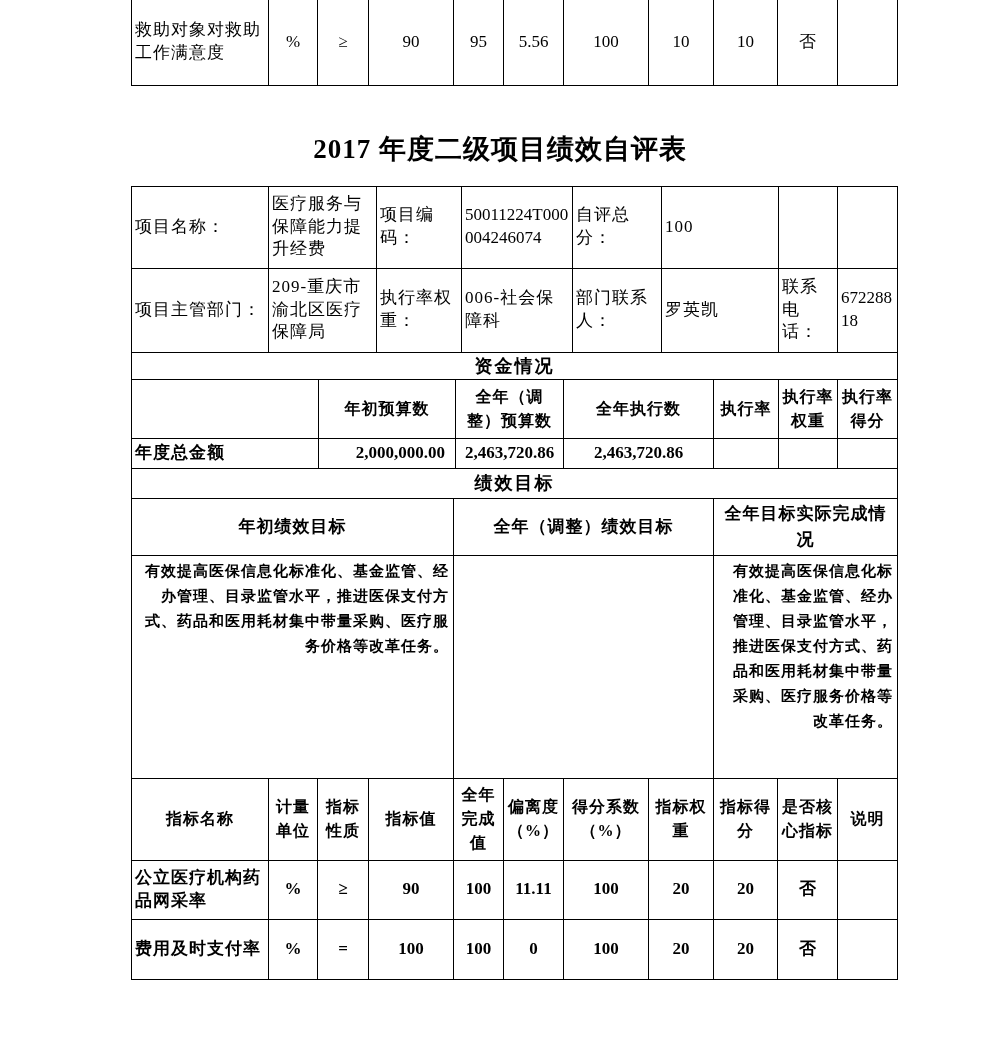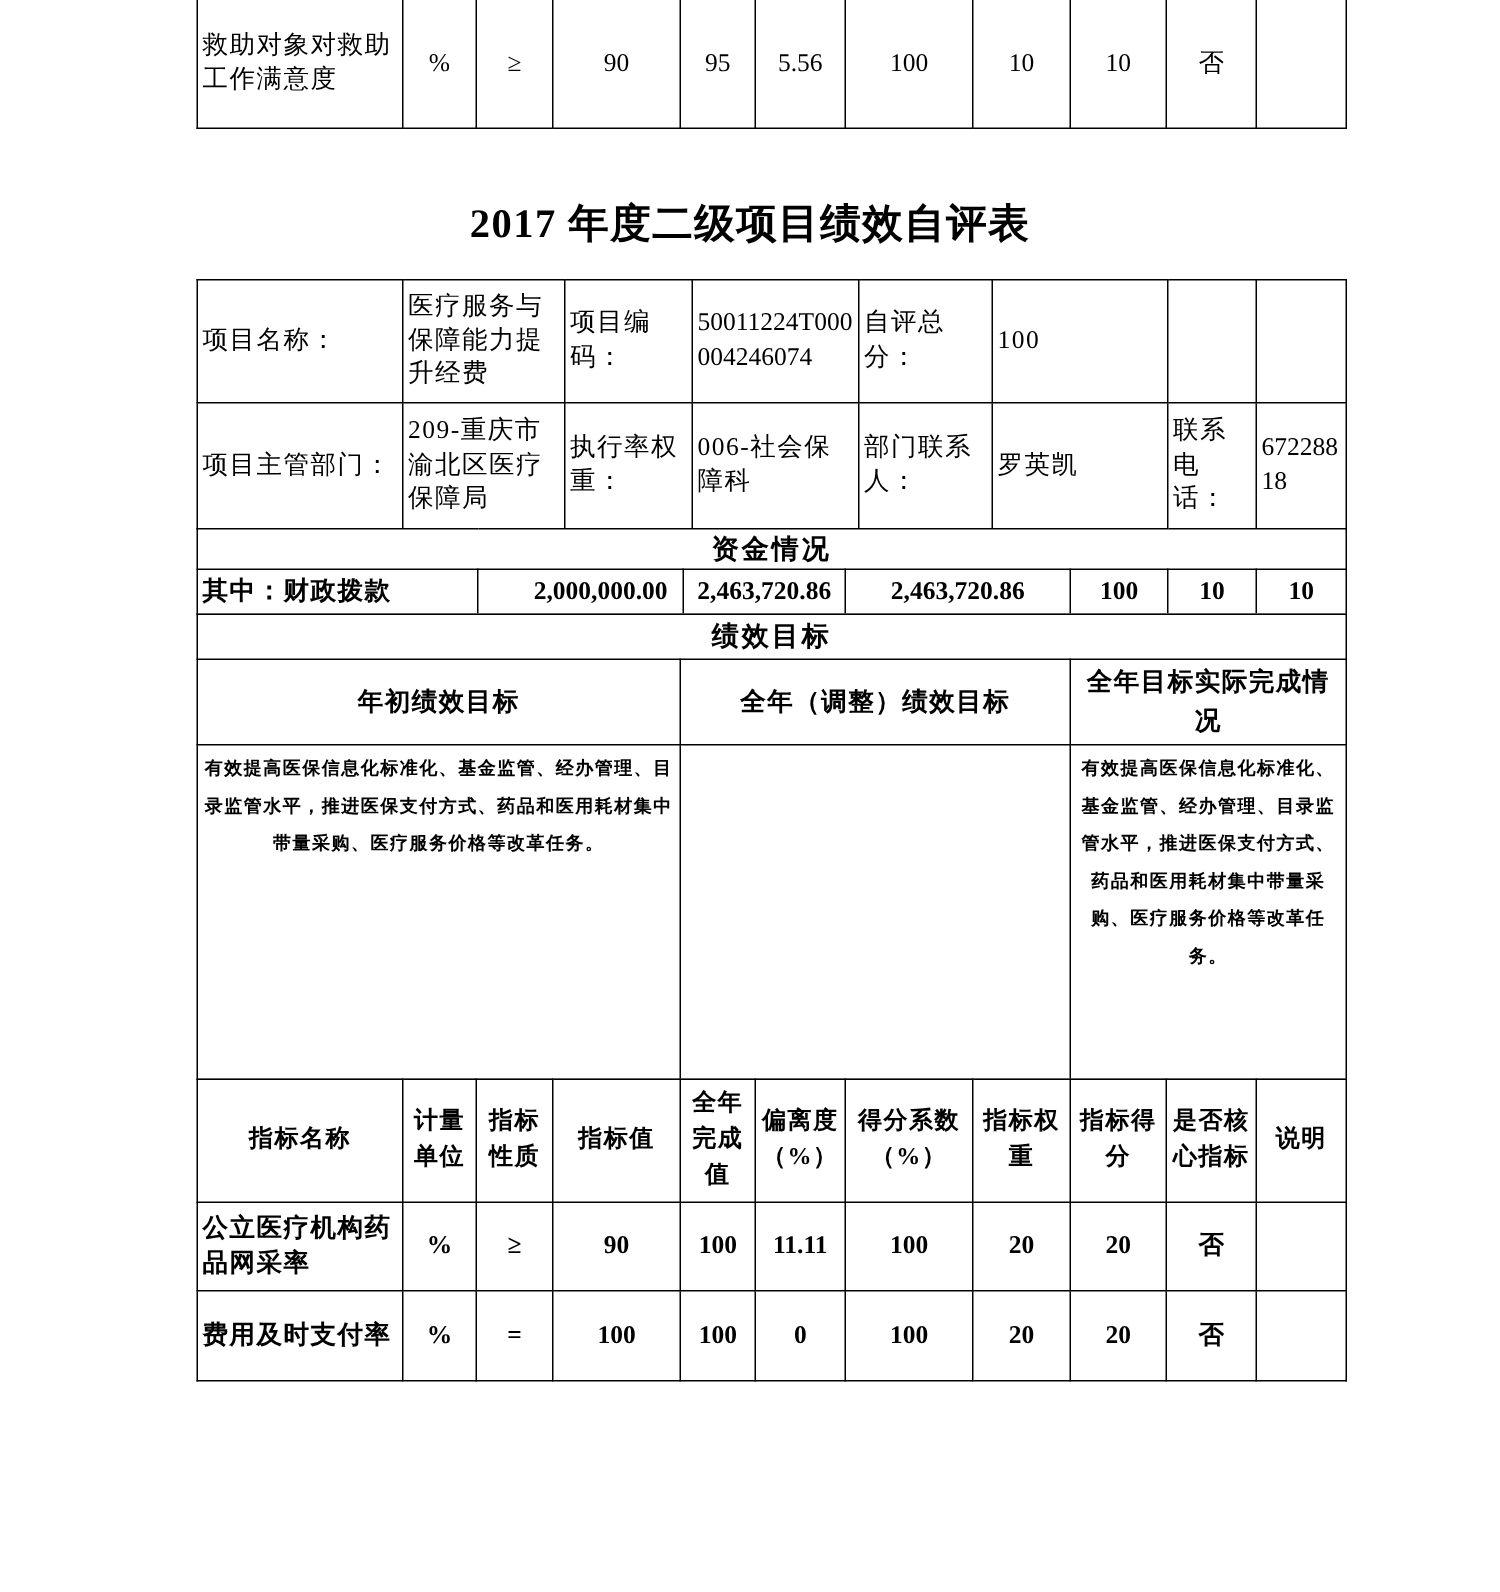--- a/index.html
+++ b/index.html
@@ -12,22 +12,22 @@
   td{border:1px solid #000;padding:1px 3px;vertical-align:middle;overflow:hidden;
      font-size:17px;line-height:1.35;}
   .stack{margin-top:-1px;font-weight:bold;}
   
   .lbl{text-align:left;letter-spacing:1px;}
   .num{text-align:center;white-space:nowrap;font-size:17px;}
   .rnum{text-align:right;padding-right:10px;white-space:nowrap;}
   .sec{text-align:center;letter-spacing:2px;font-size:18px;}
   .hdr{text-align:center;letter-spacing:1px;font-size:16px;line-height:1.5;}
   .brk{word-break:break-all;letter-spacing:0;}
-  .para{vertical-align:top;text-align:center;letter-spacing:1px;
-        line-height:25px;padding:3px 4px;font-size:12px;}
+  .para{vertical-align:top;text-align:right;letter-spacing:1px;
+        line-height:25px;padding:3px 4px;font-size:15px;}
   
   .tbl-partial td{border-top:none;}
   
   .title-wrap{width:1000px;height:100px;box-sizing:border-box;padding-top:26px;
     display:flex;justify-content:center;align-items:center;}
   .title{font-size:27px;font-weight:bold;letter-spacing:1px;}
 </style>
 </head>
 <body>
 
@@ -112,28 +112,37 @@
         <col style="width:108px">
         <col style="width:150px">
       <col style="width:65px">
         <col style="width:59px">
         <col style="width:60px">
     </colgroup>
     <tbody>
         <tr style="height:26px">
       <td class="sec" colspan="7">资金情况</td>
     </tr>
+    <tr style="height:59px">
+      <td class="hdr"></td>
+      <td class="hdr">年初预算数</td>
+      <td class="hdr">全年（调整）预算数</td>
+      <td class="hdr">全年执行数</td>
+      <td class="hdr">执行率</td>
+      <td class="hdr">执行率权重</td>
+      <td class="hdr">执行率得分</td>
+    </tr>
     <tr style="height:30px">
-      <td class="lbl">其中：财政拨款</td>
+      <td class="lbl">年度总金额</td>
       <td class="rnum">2,000,000.00</td>
       <td class="num">2,463,720.86</td>
       <td class="num">2,463,720.86</td>
-      <td class="num">100</td>
-      <td class="num">10</td>
-      <td class="num">10</td>
+      <td class="num"></td>
+      <td class="num"></td>
+      <td class="num"></td>
     </tr>
   </tbody>
     </table>
 
   <table class="stack">
     <colgroup>
       <col style="width:322px">
         <col style="width:260px">
         <col style="width:184px">
     </colgroup>

